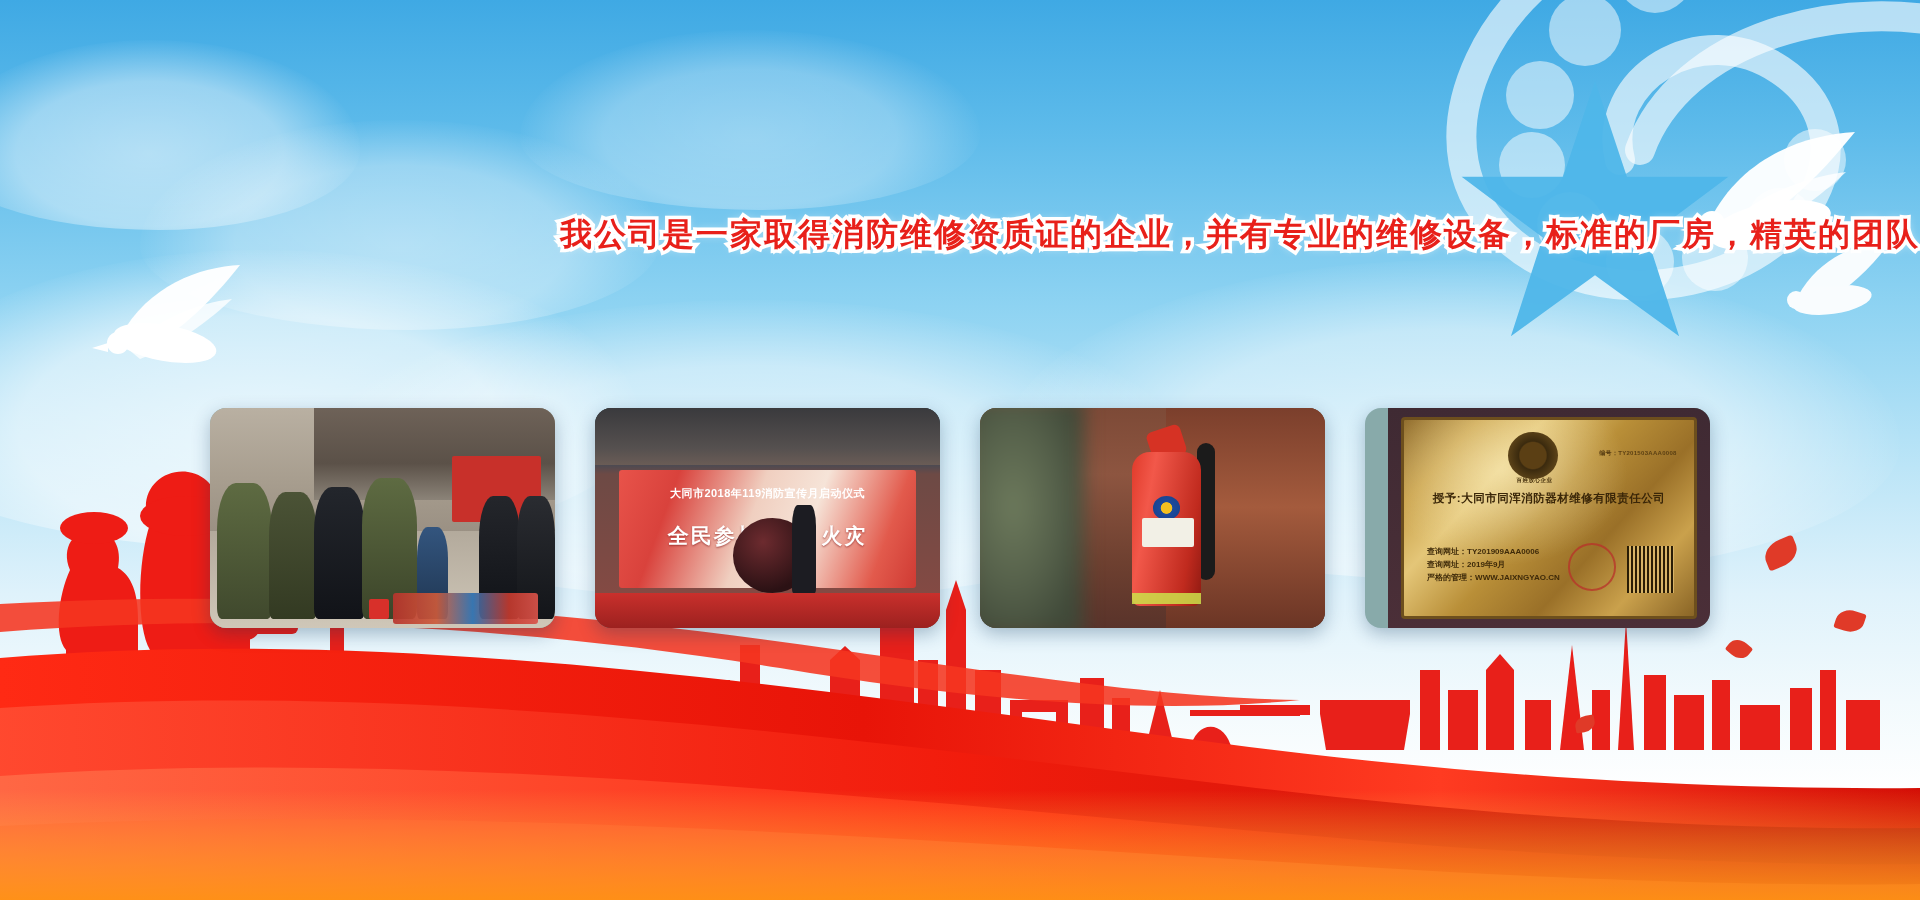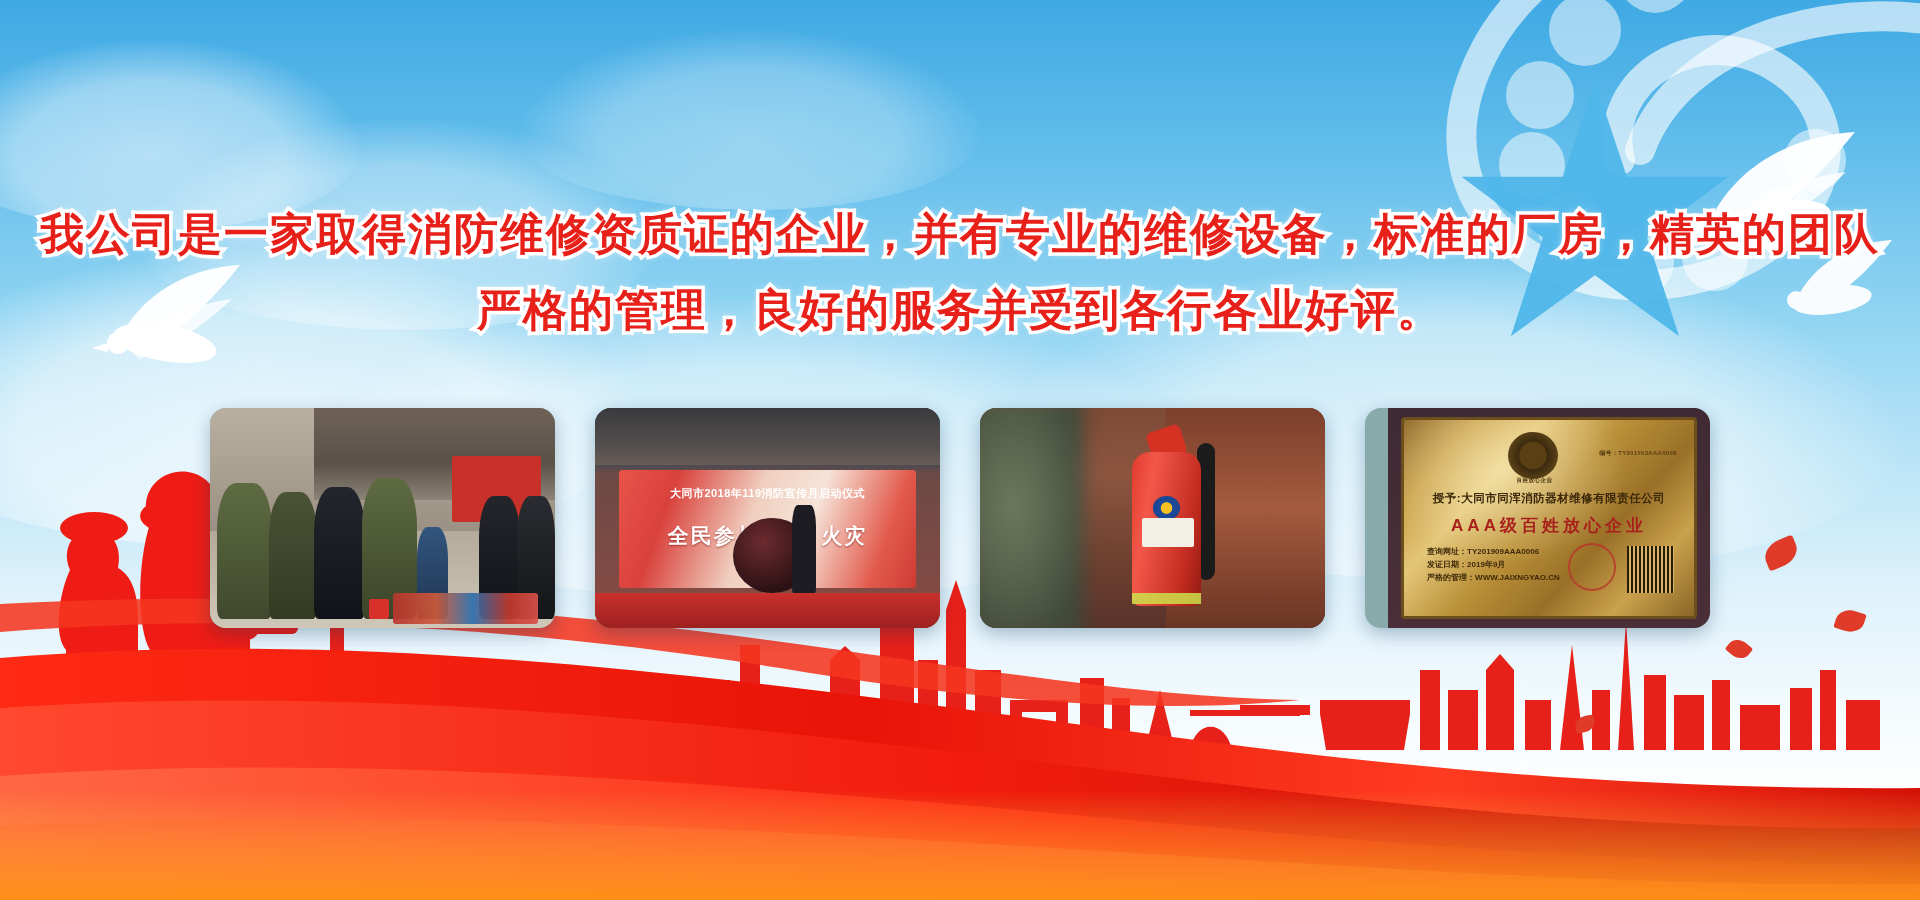--- a/index.html
+++ b/index.html
@@ -23,28 +23,29 @@
   .swirl{position:absolute;right:-60px;top:-120px;width:900px;height:620px;}
 
   
   .headline{
     position:absolute;left:0;right:0;top:196px;
     text-align:center;
     z-index:40;
   }
   .headline .line{
     display:block;
-    font-size:44px;
+    font-size:32px;
     font-weight:bold;
     letter-spacing:2px;
     line-height:76px;
     color:#e8201a;
     -webkit-text-stroke:7px #ffffff;
     paint-order:stroke fill;
     text-shadow:0 2px 0 rgba(255,255,255,.9),0 0 10px rgba(255,255,255,.9);
+    text-align:right;
   }
 
   
   .photos{
     position:absolute;top:408px;left:0;right:0;
     display:flex;justify-content:center;align-items:flex-start;
     gap:40px;z-index:45;
   }
   .photo{
     width:345px;height:220px;border-radius:16px;overflow:hidden;
@@ -173,21 +174,20 @@
       <g fill="#ffffff">
         <ellipse cx="72" cy="70" rx="40" ry="14" transform="rotate(-8 72 70)"></ellipse>
         <path d="M38 66 C 60 26 100 12 132 10 C 108 42 86 60 60 76 Z"></path>
         <circle cx="36" cy="70" r="9"></circle>
       </g>
     </svg>
   </div>
 
   <div class="headline">
     <span class="line">我公司是一家取得消防维修资质证的企业，并有专业的维修设备，标准的厂房，精英的团队</span>
-    <span class="line">严格的管理，良好的服务并受到各行各业好评。</span>
   </div>
 
   <div class="photos">
 
     <div class="photo">
       <div class="inner p1">
         <div class="bldg"></div>
         <div class="ground"></div>
         <div class="redban"></div>
         <div class="pers" style="left:2%;width:16%;height:62%;background:linear-gradient(180deg,#5e6b42,#40492d);"></div>
@@ -228,24 +228,23 @@
       </div>
     </div>
 
     <div class="photo">
       <div class="inner p4">
         <div class="plate">
           <div class="seal"></div>
           <div class="sealtxt">百姓放心企业</div>
           <div class="code">编号：TY201503AAA0008</div>
           <div class="grant">授予:大同市同浑消防器材维修有限责任公司</div>
-          <div class="aaa">AAA级百姓放心企业</div>
           <div class="meta">
             <div>查询网址：TY201909AAA0006</div>
-            <div>发证日期：2019年9月</div>
+            <div>查询网址：2019年9月</div>
             <div>严格的管理：WWW.JAIXNGYAO.CN</div>
           </div>
           <div class="stamp"></div>
           <div class="qr"></div>
         </div>
       </div>
     </div>
 
   </div>
 

